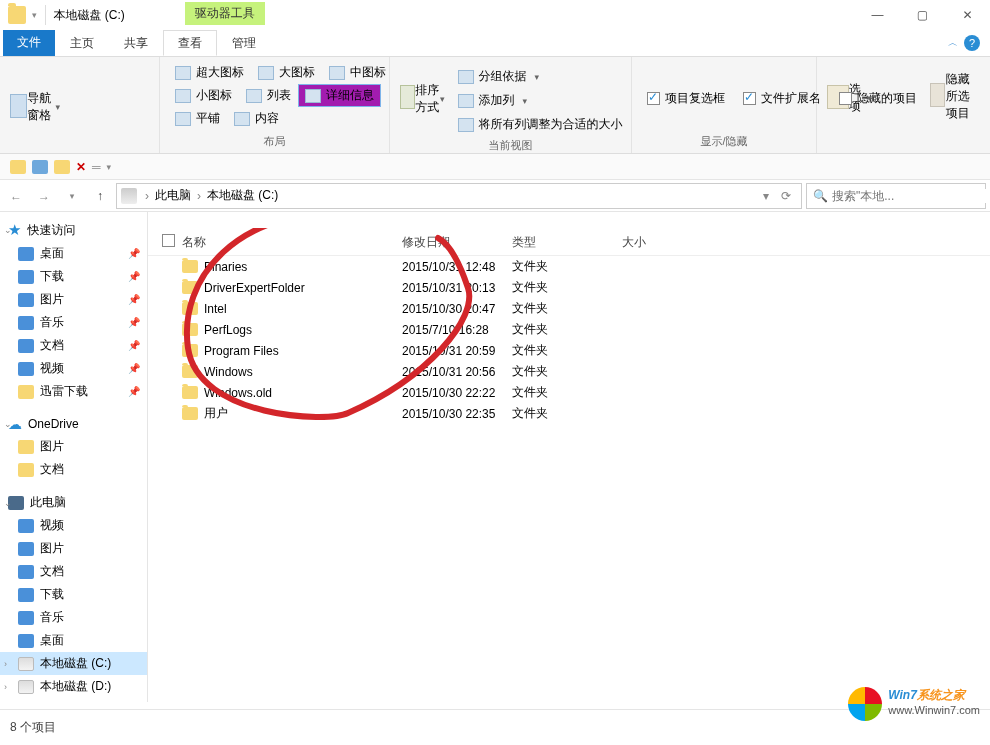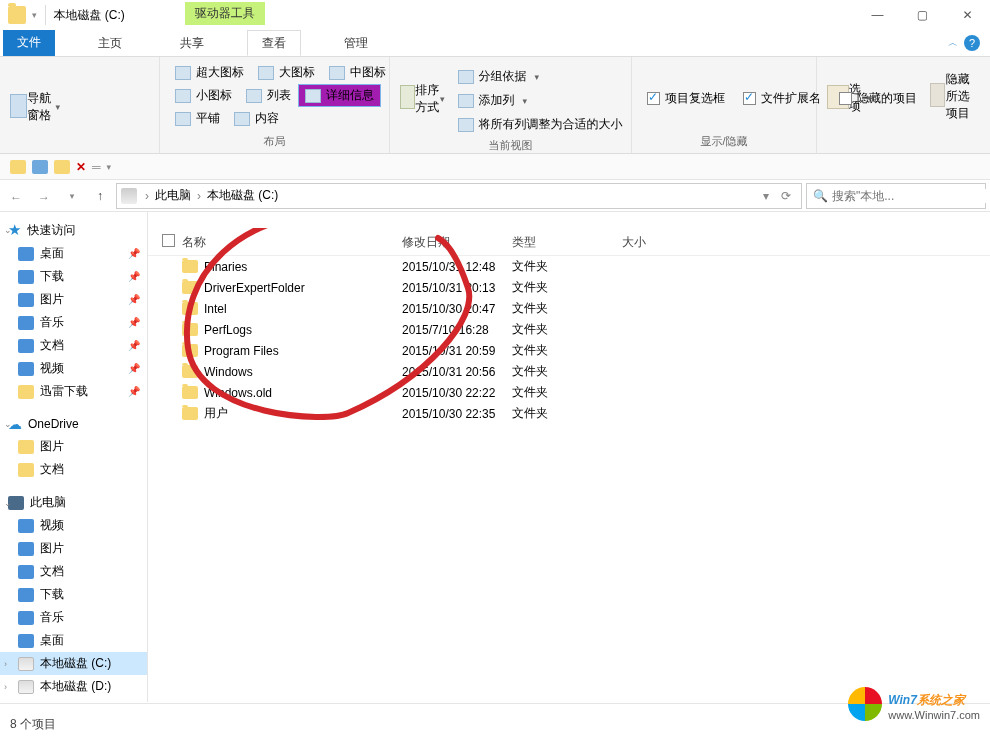--- a/index.html
+++ b/index.html
@@ -12,21 +12,21 @@
 .titlebar .title { font-size: 12px; }
 .titlebar .sep { width: 1px; height: 20px; background: #ddd; margin: 0 8px; }
 .titlebar .drivetools-wrap { display:inline-block; background:#c6f27c; color:#333; padding:3px 10px; font-size:12px; margin-top:-4px;}
 .titlebar .spacer { flex: 1; }
 .win-btns { display: flex; }
 .win-btn { width: 45px; height: 30px; display: flex; align-items: center; justify-content: center; color: #555; cursor: pointer; }
 
 
 .tabs-row { height: 27px; display: flex; align-items: stretch; border-bottom: 1px solid #ddd; padding-left:3px;}
 .file-tab { background: #1979ca; color: #fff; padding: 4px 14px; font-size: 12px; cursor: pointer; }
-.tab { padding: 4px 14px; color: #333; cursor: pointer; border: 1px solid transparent; margin-left: 28px; }
+.tab { padding: 4px 14px; color: #333; cursor: pointer; border: 1px solid transparent; }
 .tab.active { border: 1px solid #ddd; border-bottom: 1px solid #fff; background: #fff; }
 .tabs-row .spacer { flex: 1; }
 .help-side { display:flex; align-items:center; gap:6px; padding-right:10px;}
 .chevron-up { color:#1979ca; font-size:10px;}
 .help-q { width:16px; height:16px; border-radius:50%; background:#2a8dd4; color:#fff; display:flex; align-items:center; justify-content:center; font-size:11px;}
 
 
 .ribbon { height: 97px; background: #f5f5f5; border-bottom: 1px solid #ddd; display: flex; position: relative; }
 .ribbon-group { border-right: 1px solid #e3e3e3; display: flex; flex-direction: column; padding: 4px 8px 0; }
 .ribbon-group .controls { flex: 1; display: flex; gap: 4px; }
@@ -83,27 +83,27 @@
 .col-date { width:110px;}
 .col-type { width:110px;}
 .col-size { width:80px;}
 
 .row { display:flex; padding:2px 0 2px 14px; align-items:center;}
 .row .col-check { width:20px;}
 .row .fname { display:flex; align-items:center; gap:6px; width:220px;}
 .row .ficon { width:16px; height:13px; background:#f7d774; border-radius:2px; position:relative;}
 .row .ficon::before { content:""; position:absolute; top:-2px; left:0; width:6px; height:2px; background:#f7d774; border-radius:2px 2px 0 0;}
 
-.statusbar { position:absolute; bottom:0; left:0; right:0; height:42px; border-top:1px solid #e5e5e5; display:flex; align-items:center; padding:0 10px; font-size:12px; color:#444; background:#fff;}
+.statusbar { position:absolute; bottom:0; left:0; right:0; height:36px; border-top:1px solid #e5e5e5; display:flex; align-items:center; padding:0 10px; font-size:12px; color:#444; background:#fff;}
 
 
 .anno-path { position:absolute; pointer-events:none; }
 
 
-.watermark { position:absolute; right:10px; bottom:24px; display:flex; align-items:flex-end; gap:6px; font-size:14px;}
+.watermark { position:absolute; right:10px; bottom:24px; display:flex; align-items:flex-start; gap:6px; font-size:14px;}
 .wm-logo { width:34px; height:34px; border-radius:50%; background:conic-gradient(#e81123 0 90deg,#7fba00 90deg 180deg,#00a4ef 180deg 270deg,#ffb900 270deg 360deg);}
 .wm-text .t1 { font-style:italic; font-weight:bold;}
 .wm-text .t1 .blue{color:#2a8dd4;} .wm-text .t1 .orange{color:#f7941d;}
 .wm-text .t2 { font-size:11px; color:#555;}
 </style>
 </head>
 <body>
 
 <div class="titlebar">
   <div class="folder-icon"></div>

